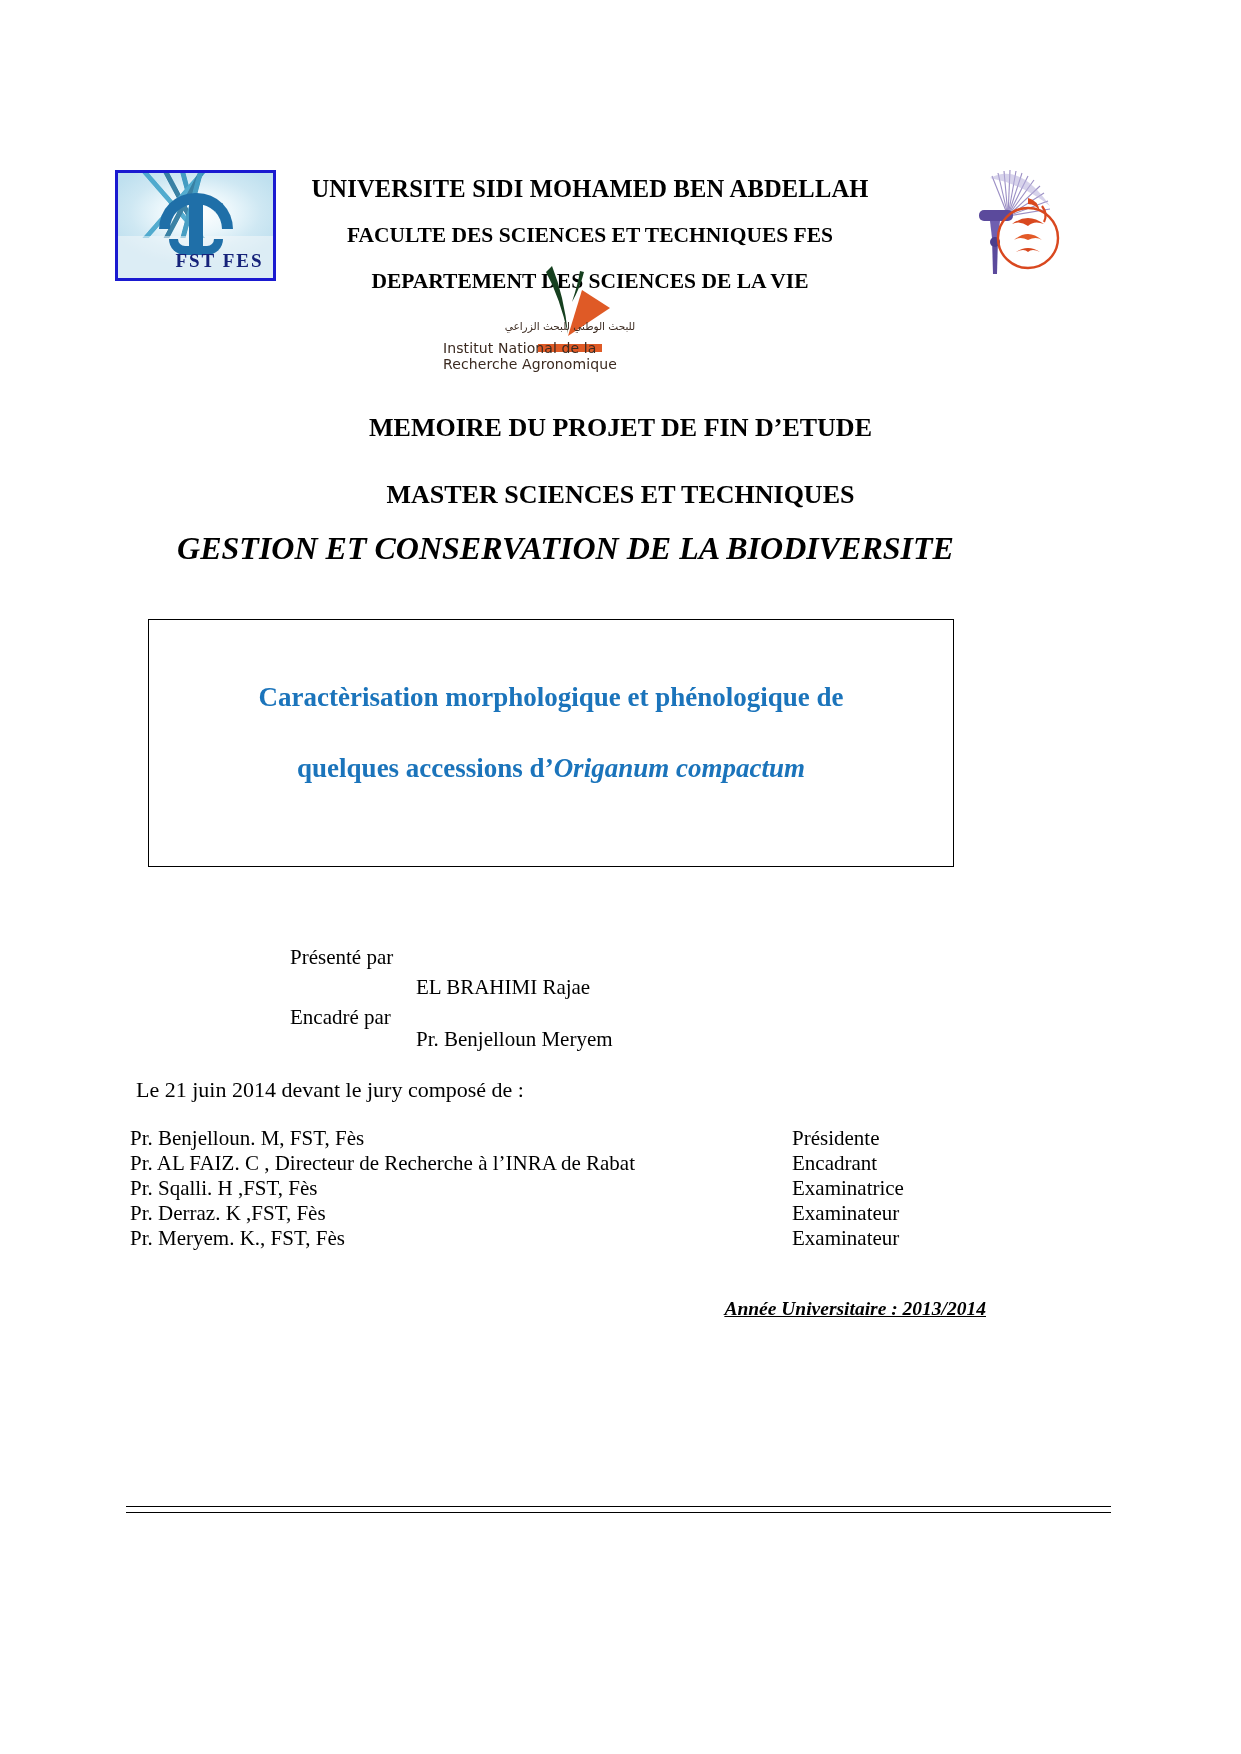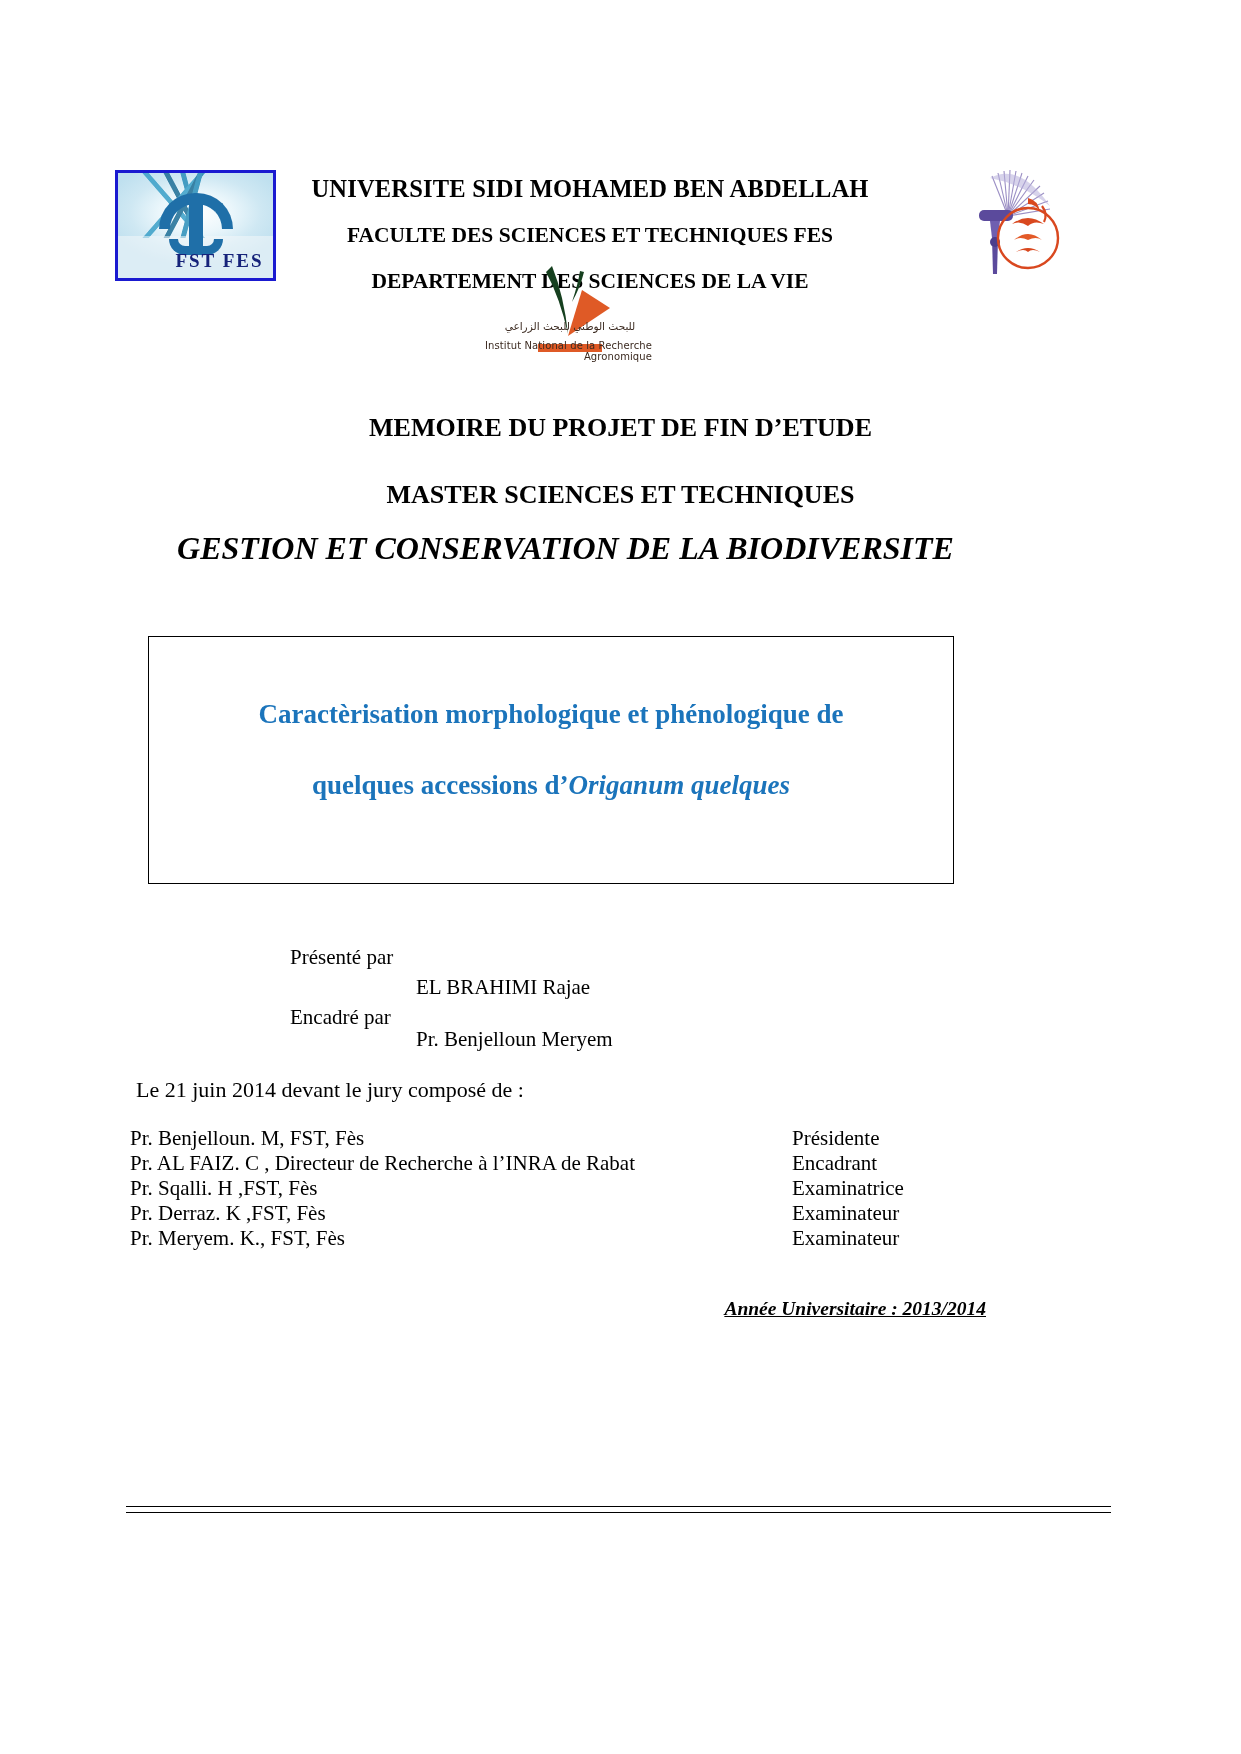--- a/index.html
+++ b/index.html
@@ -154,26 +154,26 @@
     top: 320px;
     width: 180px;
     text-align: center;
     font-family: "DejaVu Sans", sans-serif;
     font-size: 10.5px;
     color: #3b2a20;
     direction: rtl;
   }
   .inra-caption-fr {
     position: absolute;
-    left: 432px;
+    left: 443px;
     top: 340px;
     width: 220px;
-    text-align: right;
+    text-align: left;
     font-family: "DejaVu Sans", sans-serif;
-    font-size: 10px;
+    font-size: 14px;
     color: #3b2a20;
     letter-spacing: .1px;
   }
 
   
   .t-memoire {
     position: absolute;
     left: 0; top: 413px; width: 1241px;
     text-align: center;
     font-weight: bold;
@@ -197,21 +197,20 @@
 
   
   .title-box {
     position: absolute;
     left: 148px;
     top: 619px;
     width: 806px;
     height: 248px;
     border: 1.5px solid #000;
     box-sizing: border-box;
-    margin-top: 17px;
   }
   .title-box .line {
     position: absolute;
     left: 0; right: 0;
     text-align: center;
     color: #1b74bb;
     font-weight: bold;
     font-size: 27px;
   }
   .title-box .line1 { top: 62px; }
@@ -357,21 +356,21 @@
   </div>
   <div class="inra-caption-ar">للبحث الوطني للبحث الزراعي</div>
   <div class="inra-caption-fr">Institut National de la Recherche Agronomique</div>
 
   <div class="t-memoire">MEMOIRE DU PROJET DE FIN D’ETUDE</div>
   <div class="t-master">MASTER SCIENCES ET TECHNIQUES</div>
   <div class="t-gestion">GESTION ET CONSERVATION DE LA BIODIVERSITE</div>
 
   <div class="title-box">
     <div class="line line1">Caractèrisation morphologique et phénologique de</div>
-    <div class="line line2"><span>quelques accessions d’</span><span class="sp">Origanum quelques</span></div>
+    <div class="line line2"><span>quelques accessions d’</span><span class="sp">Origanum compactum</span></div>
   </div>
 
   <div class="pres-label1">Présenté par</div>
   <div class="pres-value1">EL BRAHIMI Rajae</div>
   <div class="pres-label2">Encadré par</div>
   <div class="pres-value2">Pr. Benjelloun Meryem</div>
 
   <div class="jury-intro">Le  21  juin 2014 devant le jury composé de :</div>
 
   <div class="jury-list">

